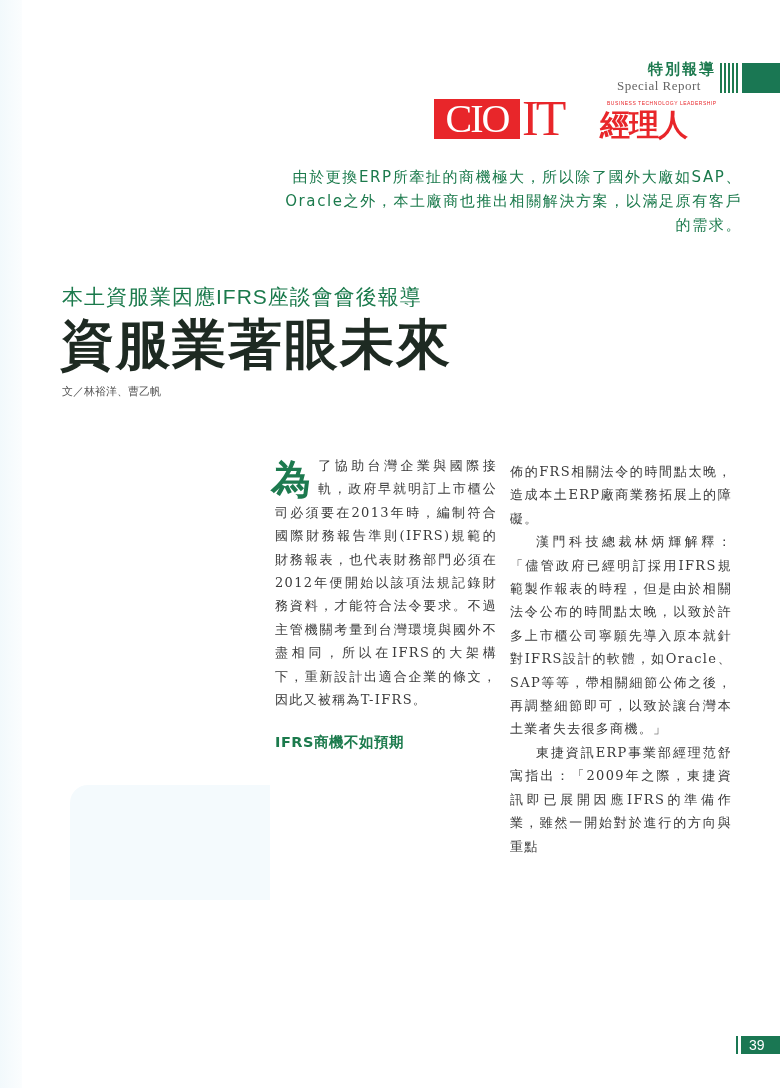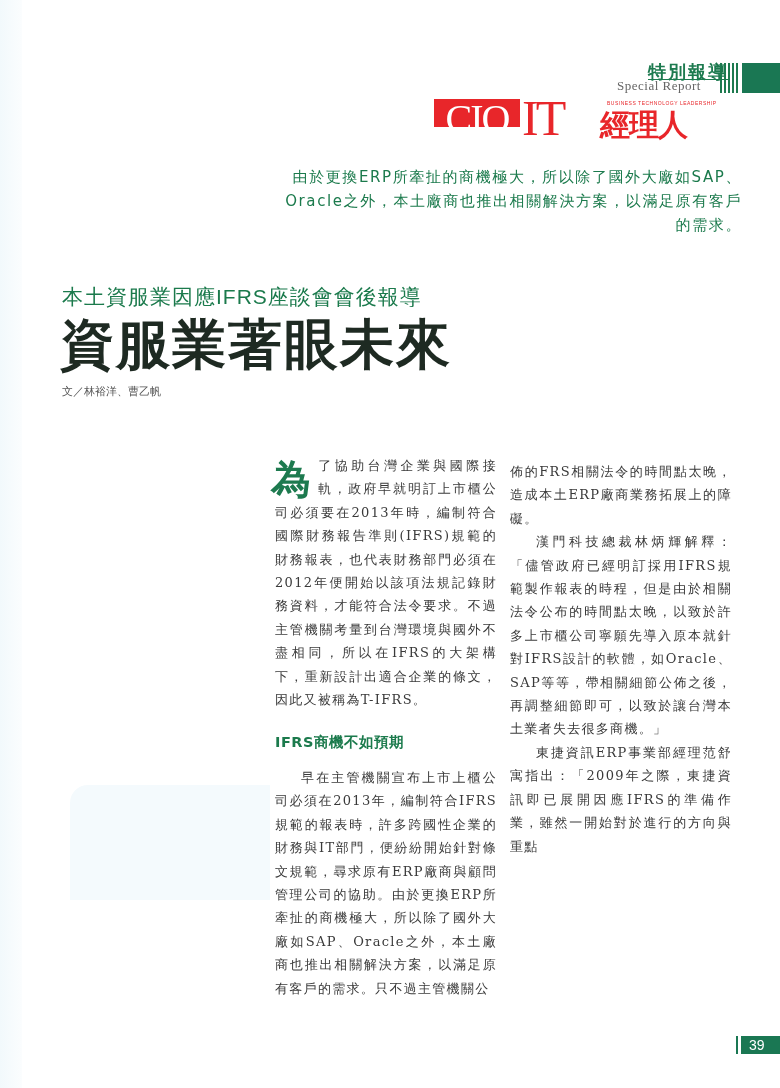--- a/index.html
+++ b/index.html
@@ -5,29 +5,29 @@
   * { margin:0; padding:0; box-sizing:border-box; }
   html, body { width:780px; height:1088px; background:#ffffff; overflow:hidden; }
   body { position:relative; font-family:"DejaVu Serif", serif; color:#333; }
 
   .watermark-left { position:absolute; left:0; top:0; width:22px; height:1088px;
     background:linear-gradient(to right,#f2f9fc,#fbfdfe); }
   .watermark-block { position:absolute; left:70px; top:785px; width:200px; height:115px;
     background:#f4fafd; border-radius:18px 0 0 0; }
 
   
-  .special-cn { position:absolute; left:648px; top:60px; font-size:18px; font-weight:bold;
-    color:#1d7a4f; letter-spacing:2px; font-family:"DejaVu Serif", serif;text-decoration:underline; }
+  .special-cn { position:absolute; left:648px; top:60px; font-size:15px; font-weight:bold;
+    color:#1d7a4f; letter-spacing:2px; font-family:"DejaVu Serif", serif; }
   .special-en { position:absolute; left:617px; top:78px; font-size:13px; color:#666;
     font-family:"Liberation Serif", serif; letter-spacing:0.5px; }
   .stripe-box { position:absolute; left:720px; top:63px; height:30px; display:flex; align-items:stretch; }
   .stripe-box .bar { width:2px; background:#1d7a4f; margin-right:2px; }
   .stripe-box .solid { width:42px; background:#1a7753; margin-left:2px; }
 
-  .logo-cio { position:absolute; left:434px; top:99px; width:86px; height:28px; background:#e8262a;
+  .logo-cio { position:absolute; left:434px; top:99px; width:86px; height:40px; background:#e8262a;
     color:#fff; font-family:"Liberation Serif", serif; font-size:40px; line-height:40px;
     text-align:center; letter-spacing:-2px; }
   .logo-it { position:absolute; left:522px; top:94px; font-family:"Liberation Serif", serif;
     color:#e8262a; font-size:50px; line-height:48px; font-weight:normal; letter-spacing:-3px; }
   .logo-tagline { position:absolute; left:607px; top:100px; font-family:"Liberation Sans", sans-serif;
     font-size:5px; color:#e8262a; letter-spacing:0.5px; }
   .logo-cn { position:absolute; left:600px; top:104px; font-family:"DejaVu Sans", sans-serif;
     color:#e8262a; font-size:30px; font-weight:bold; line-height:42px; letter-spacing:-1px; }
 
   
@@ -87,21 +87,20 @@
 <div class="kicker">本土資服業因應IFRS座談會會後報導</div>
 <h1 class="title">資服業著眼未來</h1>
 <div class="byline">文／林裕洋、曹乙帆</div>
 
 <div class="col col-left">
   <p>
     <span class="dropcap">為</span>
     <span>了協助台灣企業與國際接軌，政府早就明訂上市櫃公司必須要在2013年時，編制符合國際財務報告準則(IFRS)規範的財務報表，也代表財務部門必須在2012年便開始以該項法規記錄財務資料，才能符合法令要求。不過主管機關考量到台灣環境與國外不盡相同，所以在IFRS的大架構下，重新設計出適合企業的條文，因此又被稱為T-IFRS。</span>
   </p>
   <div class="subhead">IFRS商機不如預期</div>
-  <p class="indent">早在主管機關宣布上市上櫃公司必須在2013年，編制符合IFRS規範的報表時，許多跨國性企業的財務與IT部門，便紛紛開始針對條文規範，尋求原有ERP廠商與顧問管理公司的協助。由於更換ERP所牽扯的商機極大，所以除了國外大廠如SAP、Oracle之外，本土廠商也推出相關解決方案，以滿足原有客戶的需求。只不過主管機關公</p>
 </div>
 
 <div class="col col-right">
   <p>佈的FRS相關法令的時間點太晚，造成本土ERP廠商業務拓展上的障礙。</p>
   <p class="indent">漢門科技總裁林炳輝解釋：「儘管政府已經明訂採用IFRS規範製作報表的時程，但是由於相關法令公布的時間點太晚，以致於許多上市櫃公司寧願先導入原本就針對IFRS設計的軟體，如Oracle、SAP等等，帶相關細節公佈之後，再調整細節即可，以致於讓台灣本土業者失去很多商機。」</p>
   <p class="indent">東捷資訊ERP事業部經理范舒寓指出：「2009年之際，東捷資訊即已展開因應IFRS的準備作業，雖然一開始對於進行的方向與重點</p>
 </div>
 
 <div class="pager">
   <span class="bar"></span>

